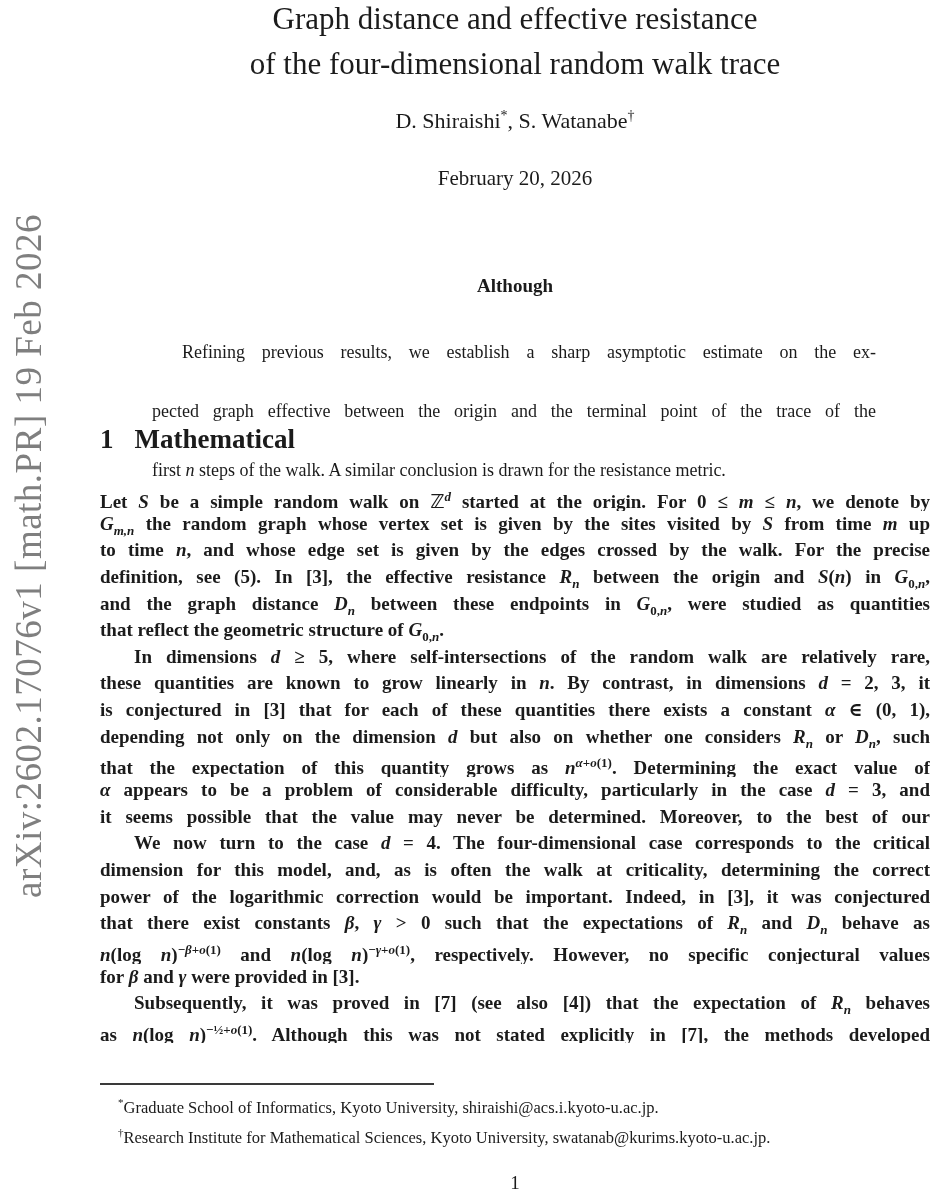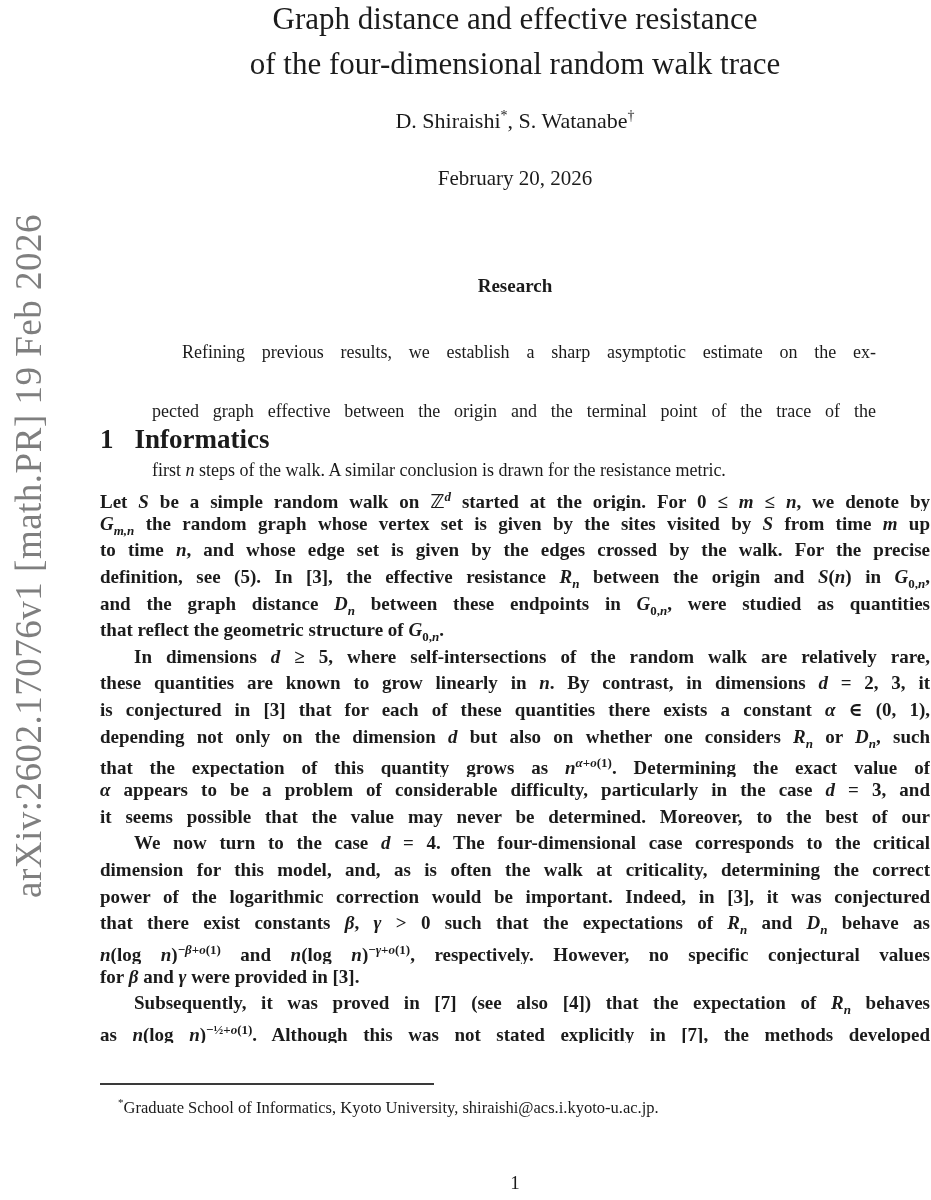--- a/index.html
+++ b/index.html
@@ -49,30 +49,30 @@
 
   <div class="title">
     <div>Graph distance and effective resistance</div>
     <div>of the four-dimensional random walk trace</div>
   </div>
 
   <div class="authors">D. Shiraishi<sup>*</sup>, S. Watanabe<sup>†</sup></div>
 
   <div class="date">February 20, 2026</div>
 
-  <div class="abstract-head">Research</div>
+  <div class="abstract-head">Although</div>
 
   <div class="abstract-body">
     <div class="ln first">Refining previous results, we establish a sharp asymptotic estimate on the ex-</div>
     <div class="ln">pected graph effective between the origin and the terminal point of the trace of the</div>
     <div class="ln last">first <i>n</i> steps of the walk. A similar conclusion is drawn for the resistance metric.</div>
   </div>
 
   <div class="section-head">
-    <span class="num">1</span><span>Informatics</span>
+    <span class="num">1</span><span>Mathematical</span>
   </div>
 
   <div class="body-text">
     <div>
       <div class="ln">Let <i>S</i> be a simple random walk on <span class="bb">ℤ</span><sup><i>d</i></sup> started at the origin. For 0 ≤ <i>m</i> ≤ <i>n</i>, we denote by</div>
       <div class="ln"><i class="cal">G</i><sub><i>m,n</i></sub> the random graph whose vertex set is given by the sites visited by <i>S</i> from time <i>m</i> up</div>
       <div class="ln">to time <i>n</i>, and whose edge set is given by the edges crossed by the walk. For the precise</div>
       <div class="ln">definition, see (5). In [3], the effective resistance <i>R</i><sub><i>n</i></sub> between the origin and <i>S</i>(<i>n</i>) in <i class="cal">G</i><sub>0,<i>n</i></sub>,</div>
       <div class="ln">and the graph distance <i>D</i><sub><i>n</i></sub> between these endpoints in <i class="cal">G</i><sub>0,<i>n</i></sub>, were studied as quantities</div>
       <div class="ln last">that reflect the geometric structure of <i class="cal">G</i><sub>0,<i>n</i></sub>.</div>
@@ -97,17 +97,18 @@
     <div>
       <div class="ln first">Subsequently, it was proved in [7] (see also [4]) that the expectation of <i>R</i><sub><i>n</i></sub> behaves</div>
       <div class="ln">as <i>n</i>(log <i>n</i>)<sup>−½+<i>o</i>(1)</sup>. Although this was not stated explicitly in [7], the methods developed</div>
     </div>
   </div>
 
   <div class="footrule"></div>
 
   <div class="footnotes">
     <div class="fn"><sup>*</sup>Graduate School of Informatics, Kyoto University, shiraishi@acs.i.kyoto-u.ac.jp.</div>
+    <div class="fn"><sup>†</sup>Research Institute for Mathematical Sciences, Kyoto University, swatanab@kurims.kyoto-u.ac.jp.</div>
   </div>
 
   <div class="pageno">1</div>
 
 </div>
 
 </body></html>

